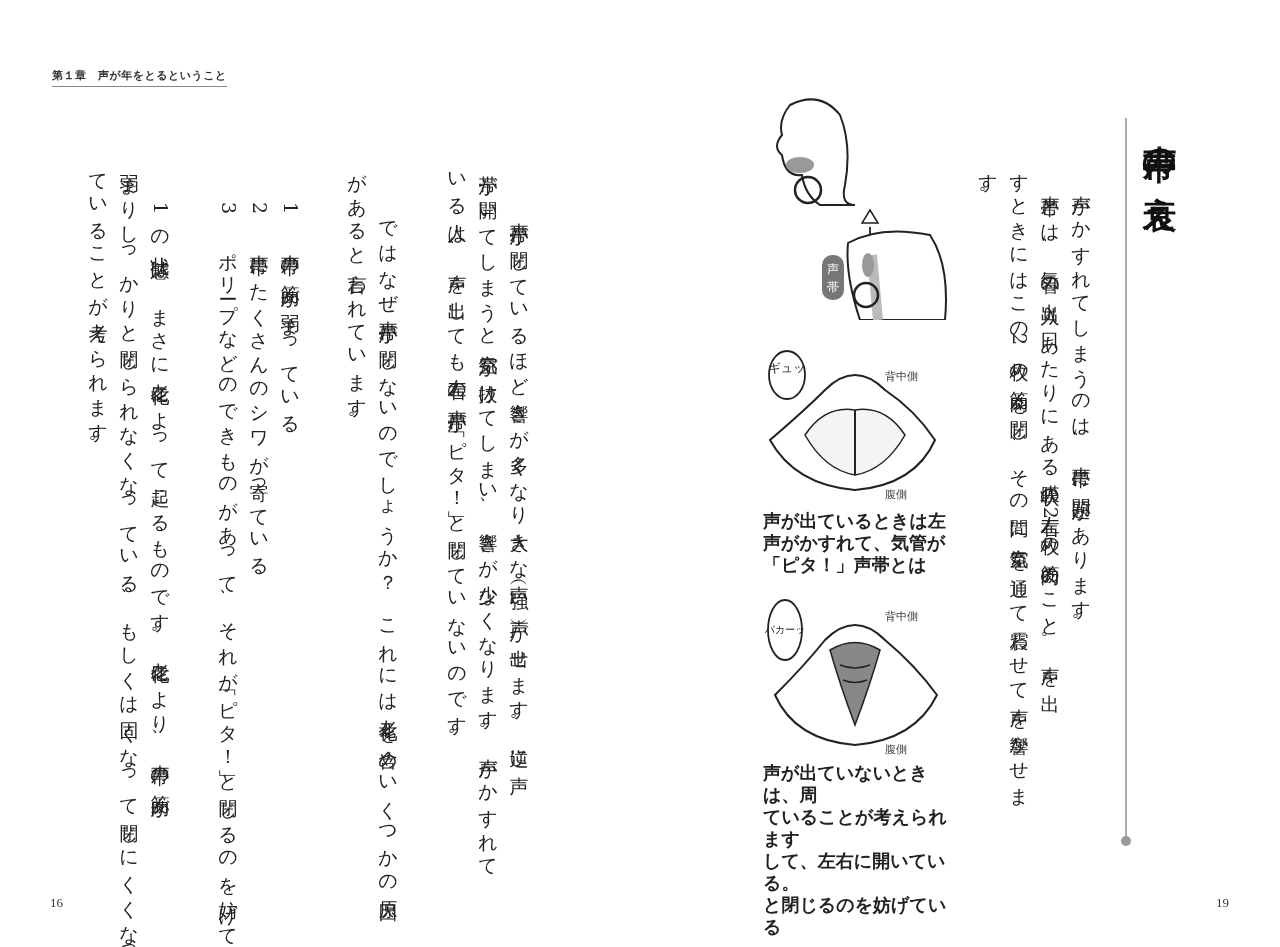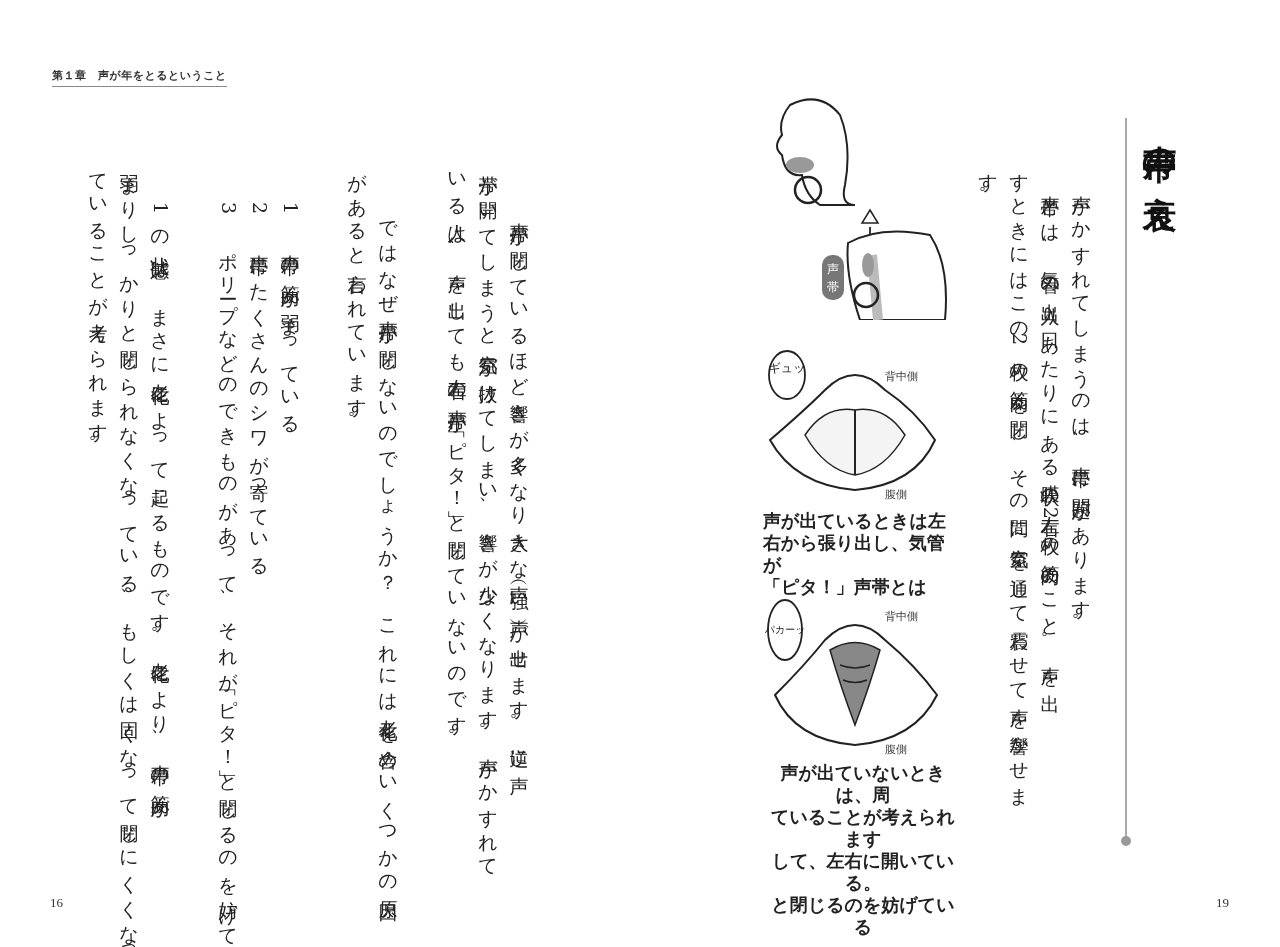--- a/index.html
+++ b/index.html
@@ -55,35 +55,35 @@
   <text x="22" y="22" font-size="12" text-anchor="middle" font-family="DejaVu Sans, sans-serif" fill="#222">ギュッ</text>
   <path d="M5 90 Q40 60 60 40 Q90 10 120 40 Q150 60 170 90 Q150 135 90 140 Q30 135 5 90Z" fill="#fff" stroke="#222" stroke-width="2"></path>
   <path d="M40 85 Q60 55 90 60 Q120 55 140 85 Q120 120 90 125 Q60 120 40 85Z" fill="#f4f4f4" stroke="#222" stroke-width="1.5"></path>
   <line x1="90" y1="60" x2="90" y2="125" stroke="#222" stroke-width="2"></line>
   <text x="120" y="30" font-size="11" font-family="DejaVu Sans, sans-serif" fill="#333">背中側</text>
   <text x="120" y="148" font-size="11" font-family="DejaVu Sans, sans-serif" fill="#333">腹側</text>
 </svg>
 
 <div class="caption" style="left:763px; top:510px;">
   <div>声が出ているときは左</div>
-  <div>右から張り出し、気管が</div>
+  <div>声がかすれて、気管が</div>
   <div>「ピタ！」声帯とは</div>
 </div>
 
 <svg class="illus" style="left:765px; top:595px;" width="185" height="160" viewBox="0 0 185 160">
   <ellipse cx="20" cy="35" rx="17" ry="30" fill="#fff" stroke="#222" stroke-width="1.8"></ellipse>
   <text x="20" y="38" font-size="10" text-anchor="middle" font-family="DejaVu Sans, sans-serif" fill="#222">パカーッ</text>
   <path d="M10 100 Q40 70 60 45 Q90 15 120 45 Q150 70 172 100 Q150 145 90 150 Q30 145 10 100Z" fill="#fff" stroke="#222" stroke-width="2"></path>
   <path d="M65 55 Q90 40 115 55 Q105 90 90 130 Q75 90 65 55Z" fill="#888" stroke="#222" stroke-width="1.5"></path>
   <path d="M75 70 Q90 76 105 70 M78 85 Q90 90 102 85" fill="none" stroke="#222" stroke-width="1.5"></path>
   <text x="120" y="25" font-size="11" font-family="DejaVu Sans, sans-serif" fill="#333">背中側</text>
   <text x="120" y="158" font-size="11" font-family="DejaVu Sans, sans-serif" fill="#333">腹側</text>
 </svg>
 
-<div class="caption" style="left:763px; top:762px; width:200px;text-align:center;">
+<div class="caption" style="left:763px; top:762px; width:200px;">
   <div>声が出ていないときは、周</div>
   <div>ていることが考えられます</div>
   <div>して、左右に開いている。</div>
   <div>と閉じるのを妨げている</div>
 </div>
 
 <div class="vcol" style="left:510px; top:185px;">　声帯が閉じているほど響きが多くなり大きな声（強い声）が出せます。逆に声</div>
 <div class="vcol" style="left:479px; top:160px;">帯が開いてしまうと空気が抜けてしまい、響きが少なくなります。声がかすれて</div>
 <div class="vcol" style="left:448px; top:160px;">いる人は、声を出しても左右の声帯が「ピタ！」と閉じていないのです。</div>
 <div class="vcol" style="left:379px; top:185px;">　ではなぜ声帯が閉じないのでしょうか？　これには老化を含めいくつかの原因</div>

